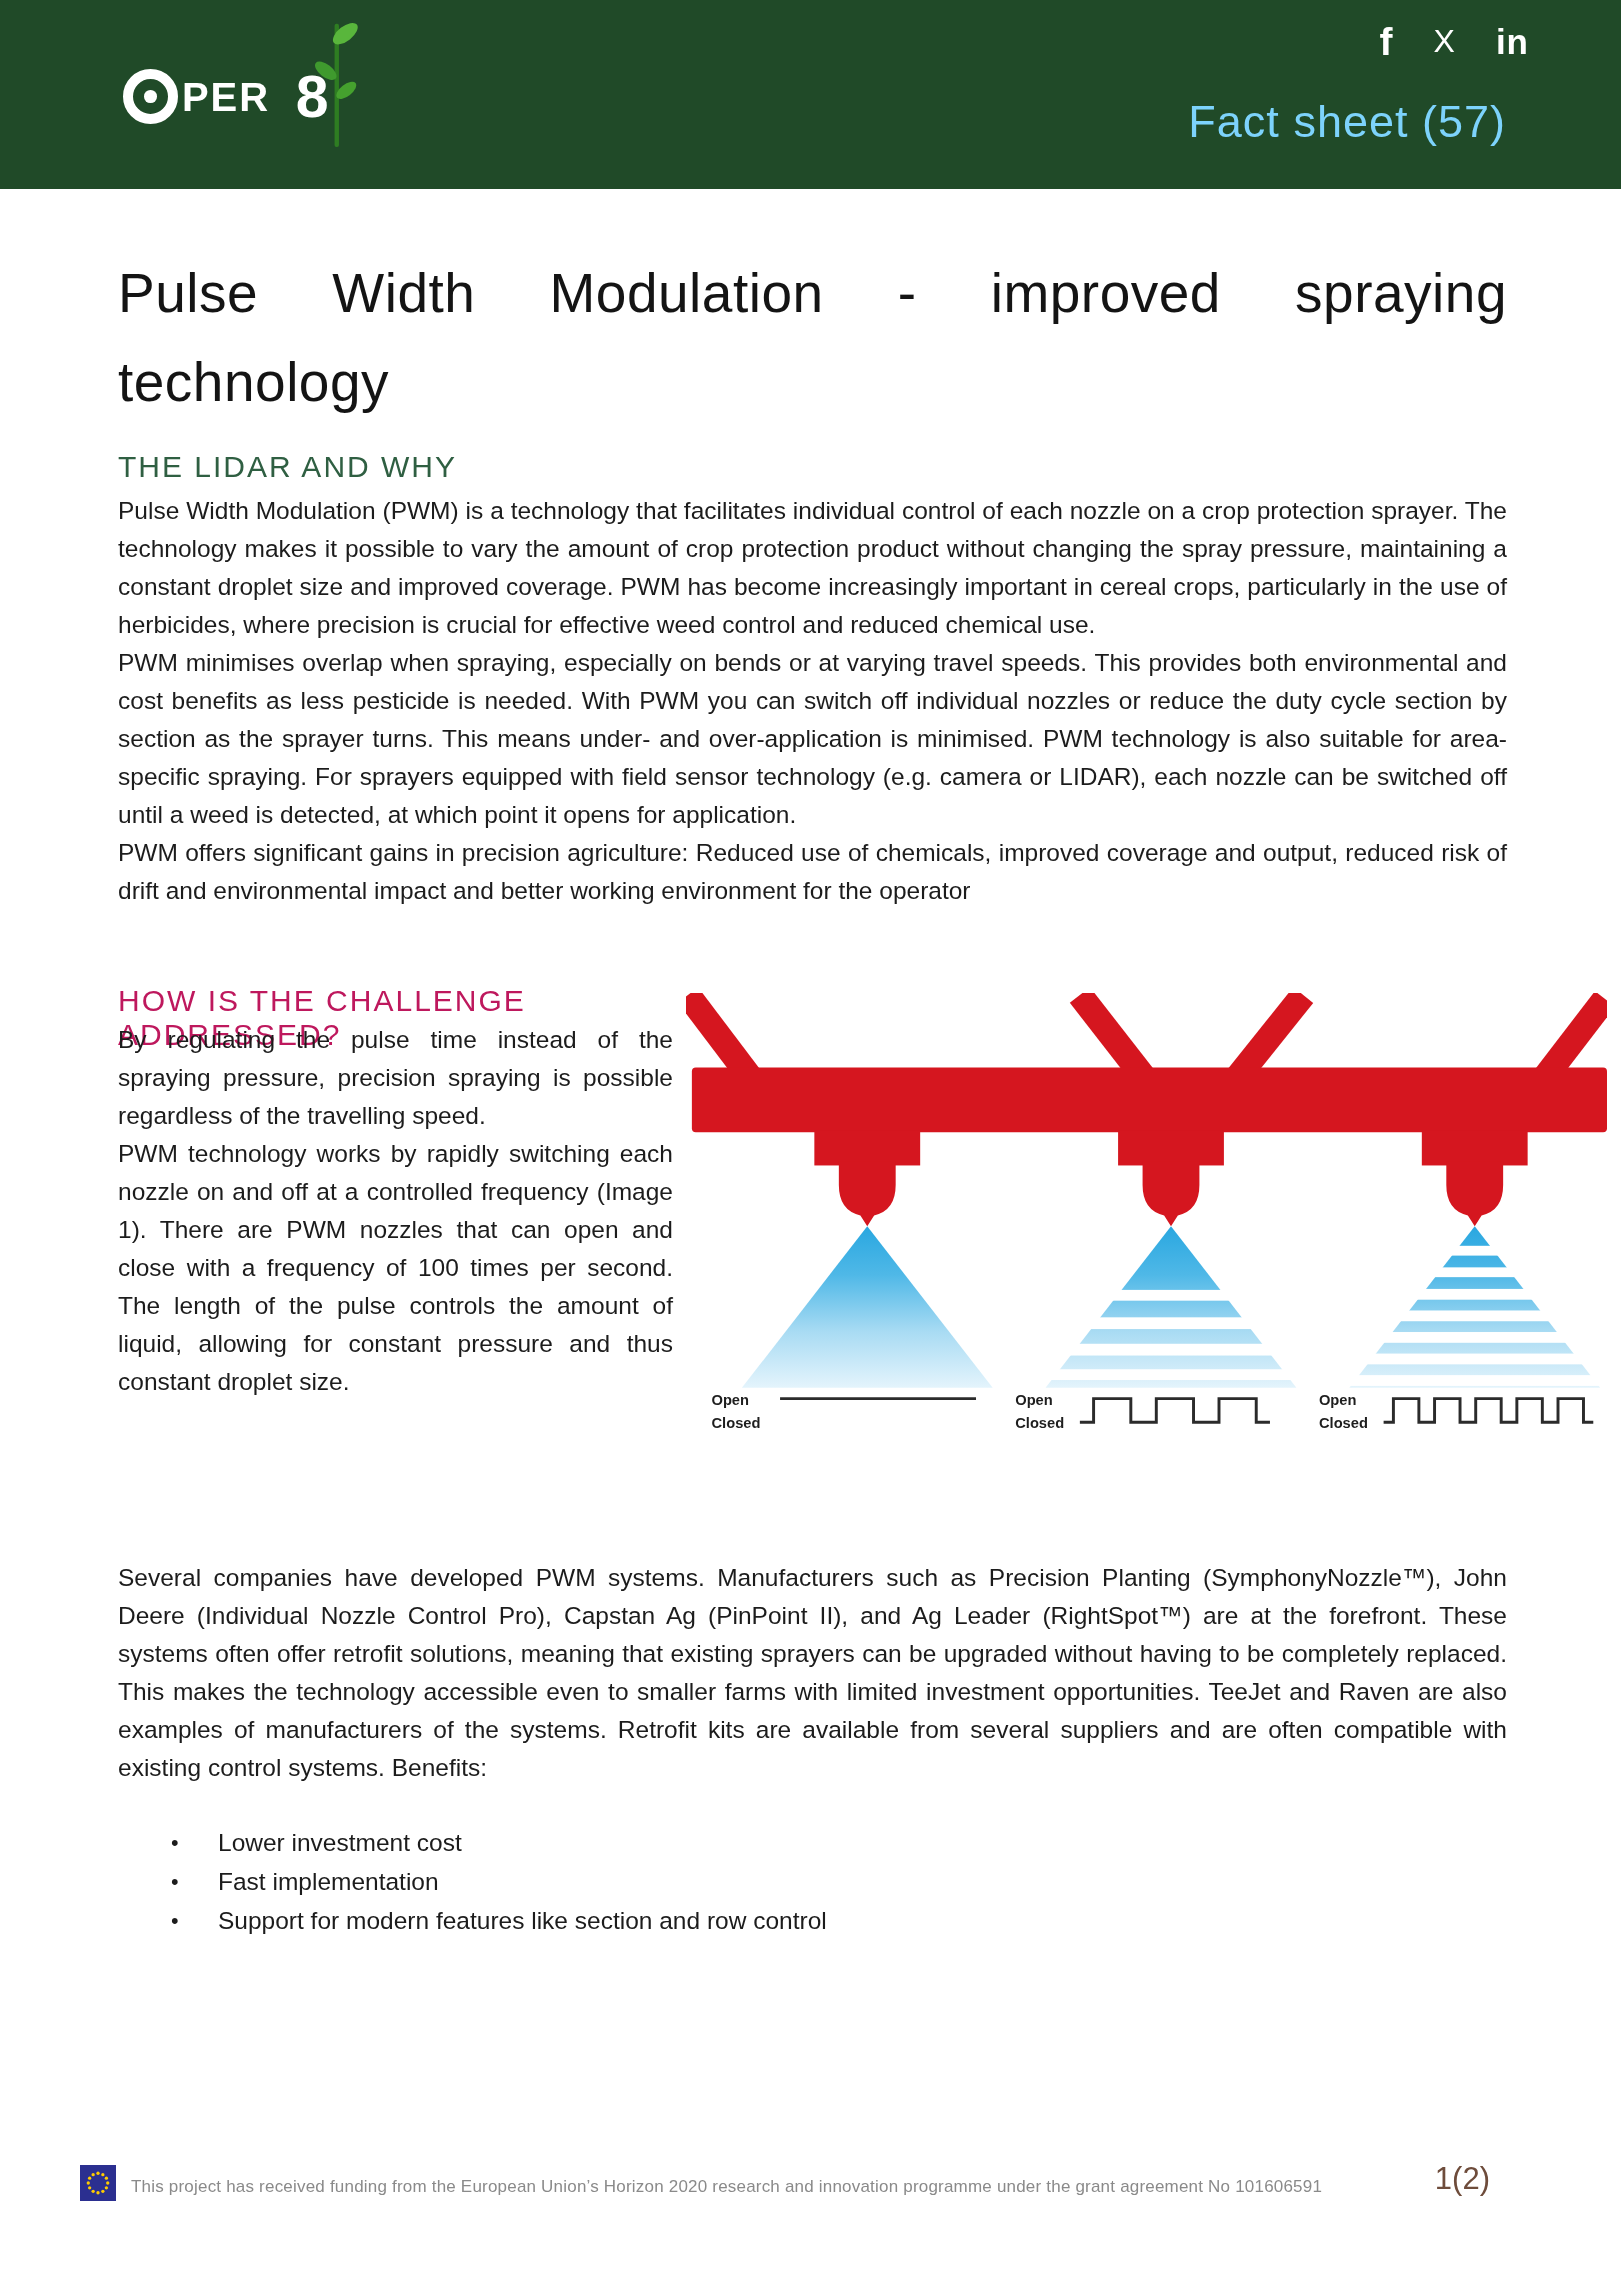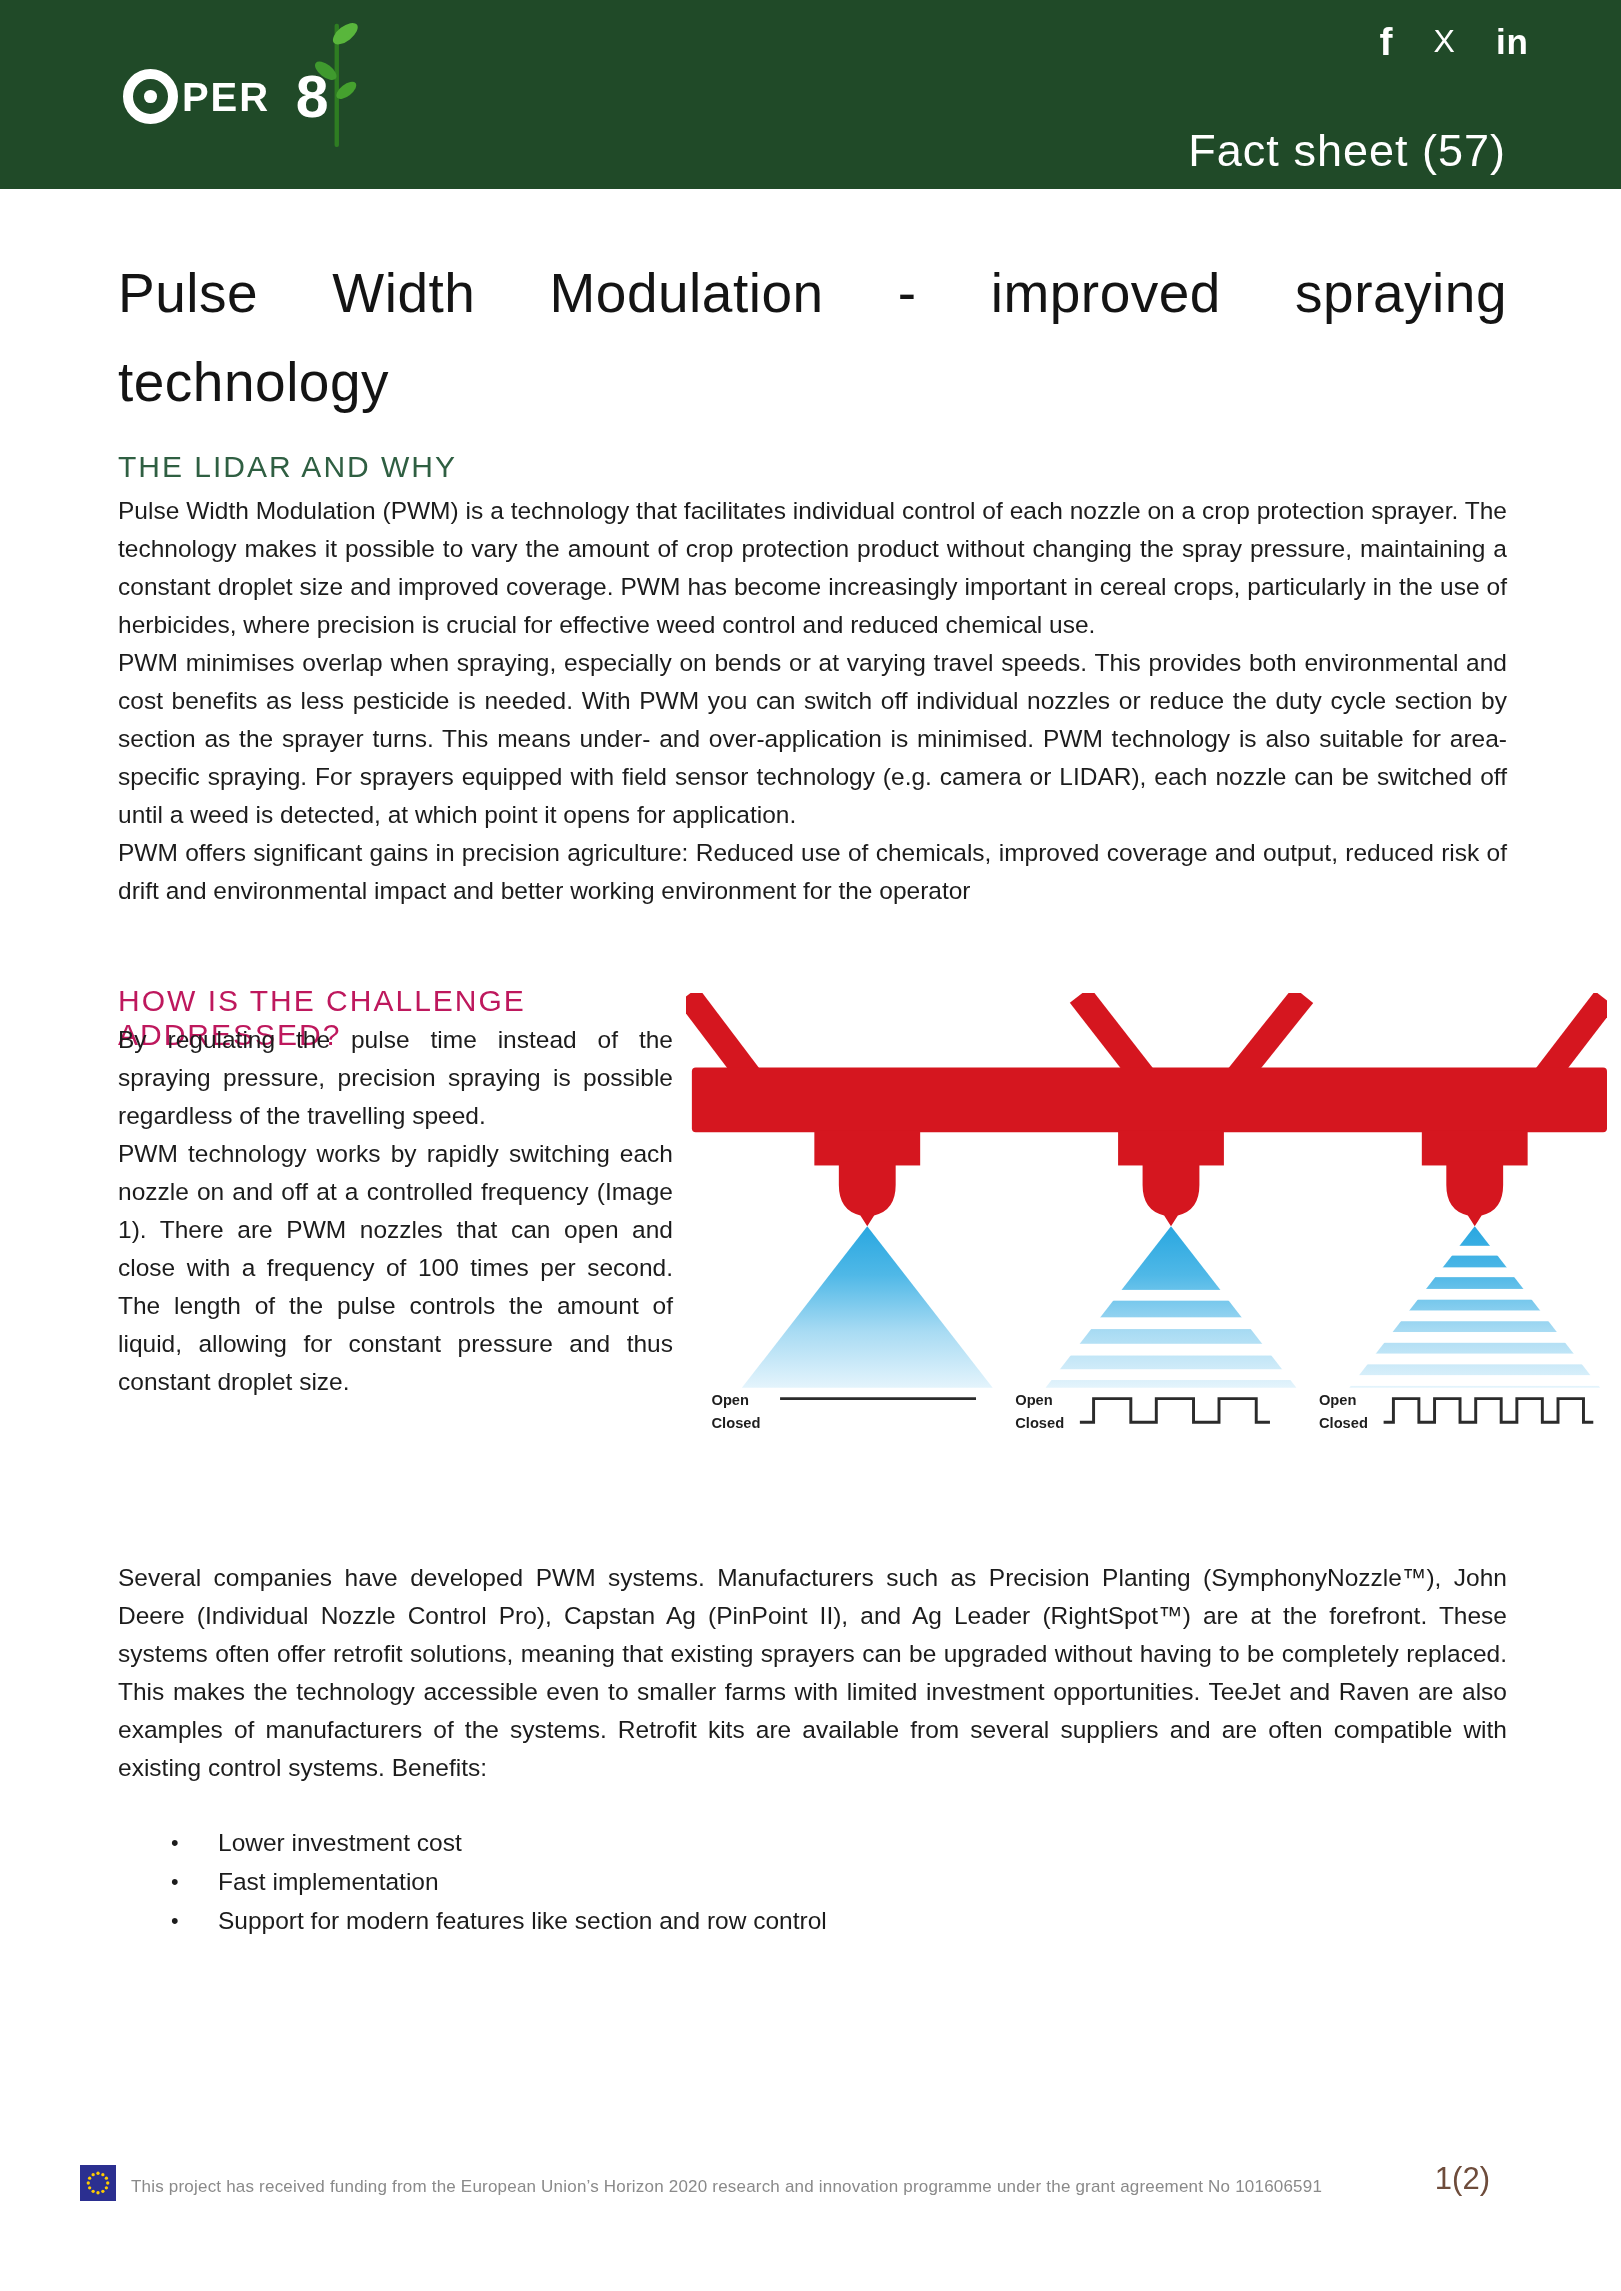--- a/index.html
+++ b/index.html
@@ -13,21 +13,21 @@
   .logo{position:absolute;left:123px;top:69px;display:flex;align-items:flex-end;color:#fff;}
   .logo-o{width:55px;height:55px;border:10.8px solid #fff;border-radius:50%;box-sizing:border-box;position:relative;margin-right:3.9px;}
   .logo-o-dot{position:absolute;left:50%;top:50%;width:12.7px;height:12.7px;margin:-6.4px 0 0 -6.4px;border-radius:50%;background:#fff;}
   .logo-letters{font-size:40px;font-weight:700;line-height:53px;letter-spacing:2px;}
   .logo-eight{font-size:59px;font-weight:700;line-height:53px;margin-left:25.5px;}
   .sprig{position:absolute;left:192px;top:-51px;}
   .socials{position:absolute;top:21.6px;right:92px;display:flex;align-items:center;gap:41px;color:#fff;}
   .s-f{font-size:39px;font-weight:700;line-height:39px;}
   .s-x{font-size:32px;font-weight:400;line-height:39px;}
   .s-in{font-size:35px;font-weight:700;line-height:39px;letter-spacing:1px;}
-  .factsheet{position:absolute;right:115px;top:96px;color:#ffffff;font-size:45px;letter-spacing:1px;font-weight:400;margin-top:29px;}
+  .factsheet{position:absolute;right:115px;top:96px;color:#7dd3fc;font-size:45px;letter-spacing:1px;font-weight:400;}
   
   .title{position:absolute;left:118px;top:261px;width:1389px;font-size:55px;line-height:65px;color:#141414;letter-spacing:0.5px;}
   .title-line1{display:block;text-align:justify;text-align-last:justify;}
   .title-line2{display:block;margin-top:24px;}
   
   .sec-heading{position:absolute;left:118px;font-size:30px;letter-spacing:2px;font-weight:400;}
   .h-green{top:450px;color:#2f5f42;}
   .h-black{top:984px;color:#be185d;width:608px;}
   
   .body-block{position:absolute;left:118px;top:492px;width:1389px;

